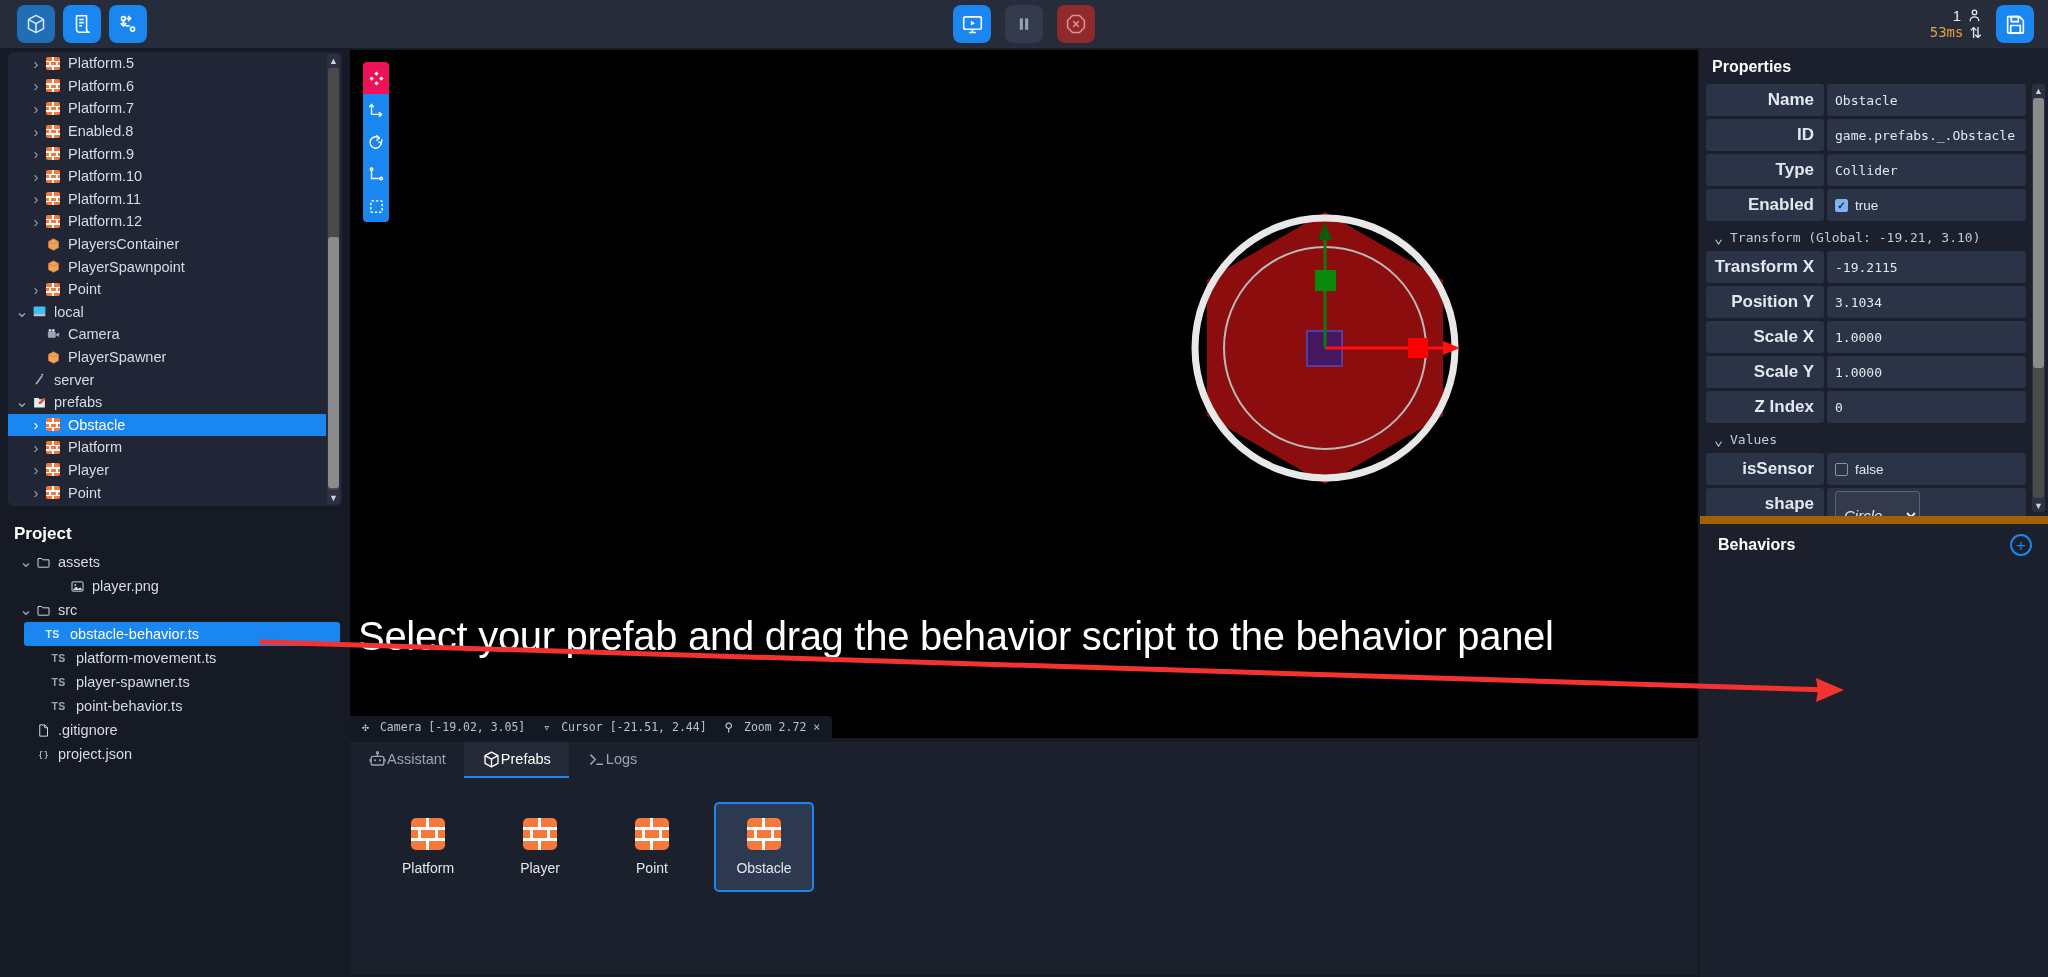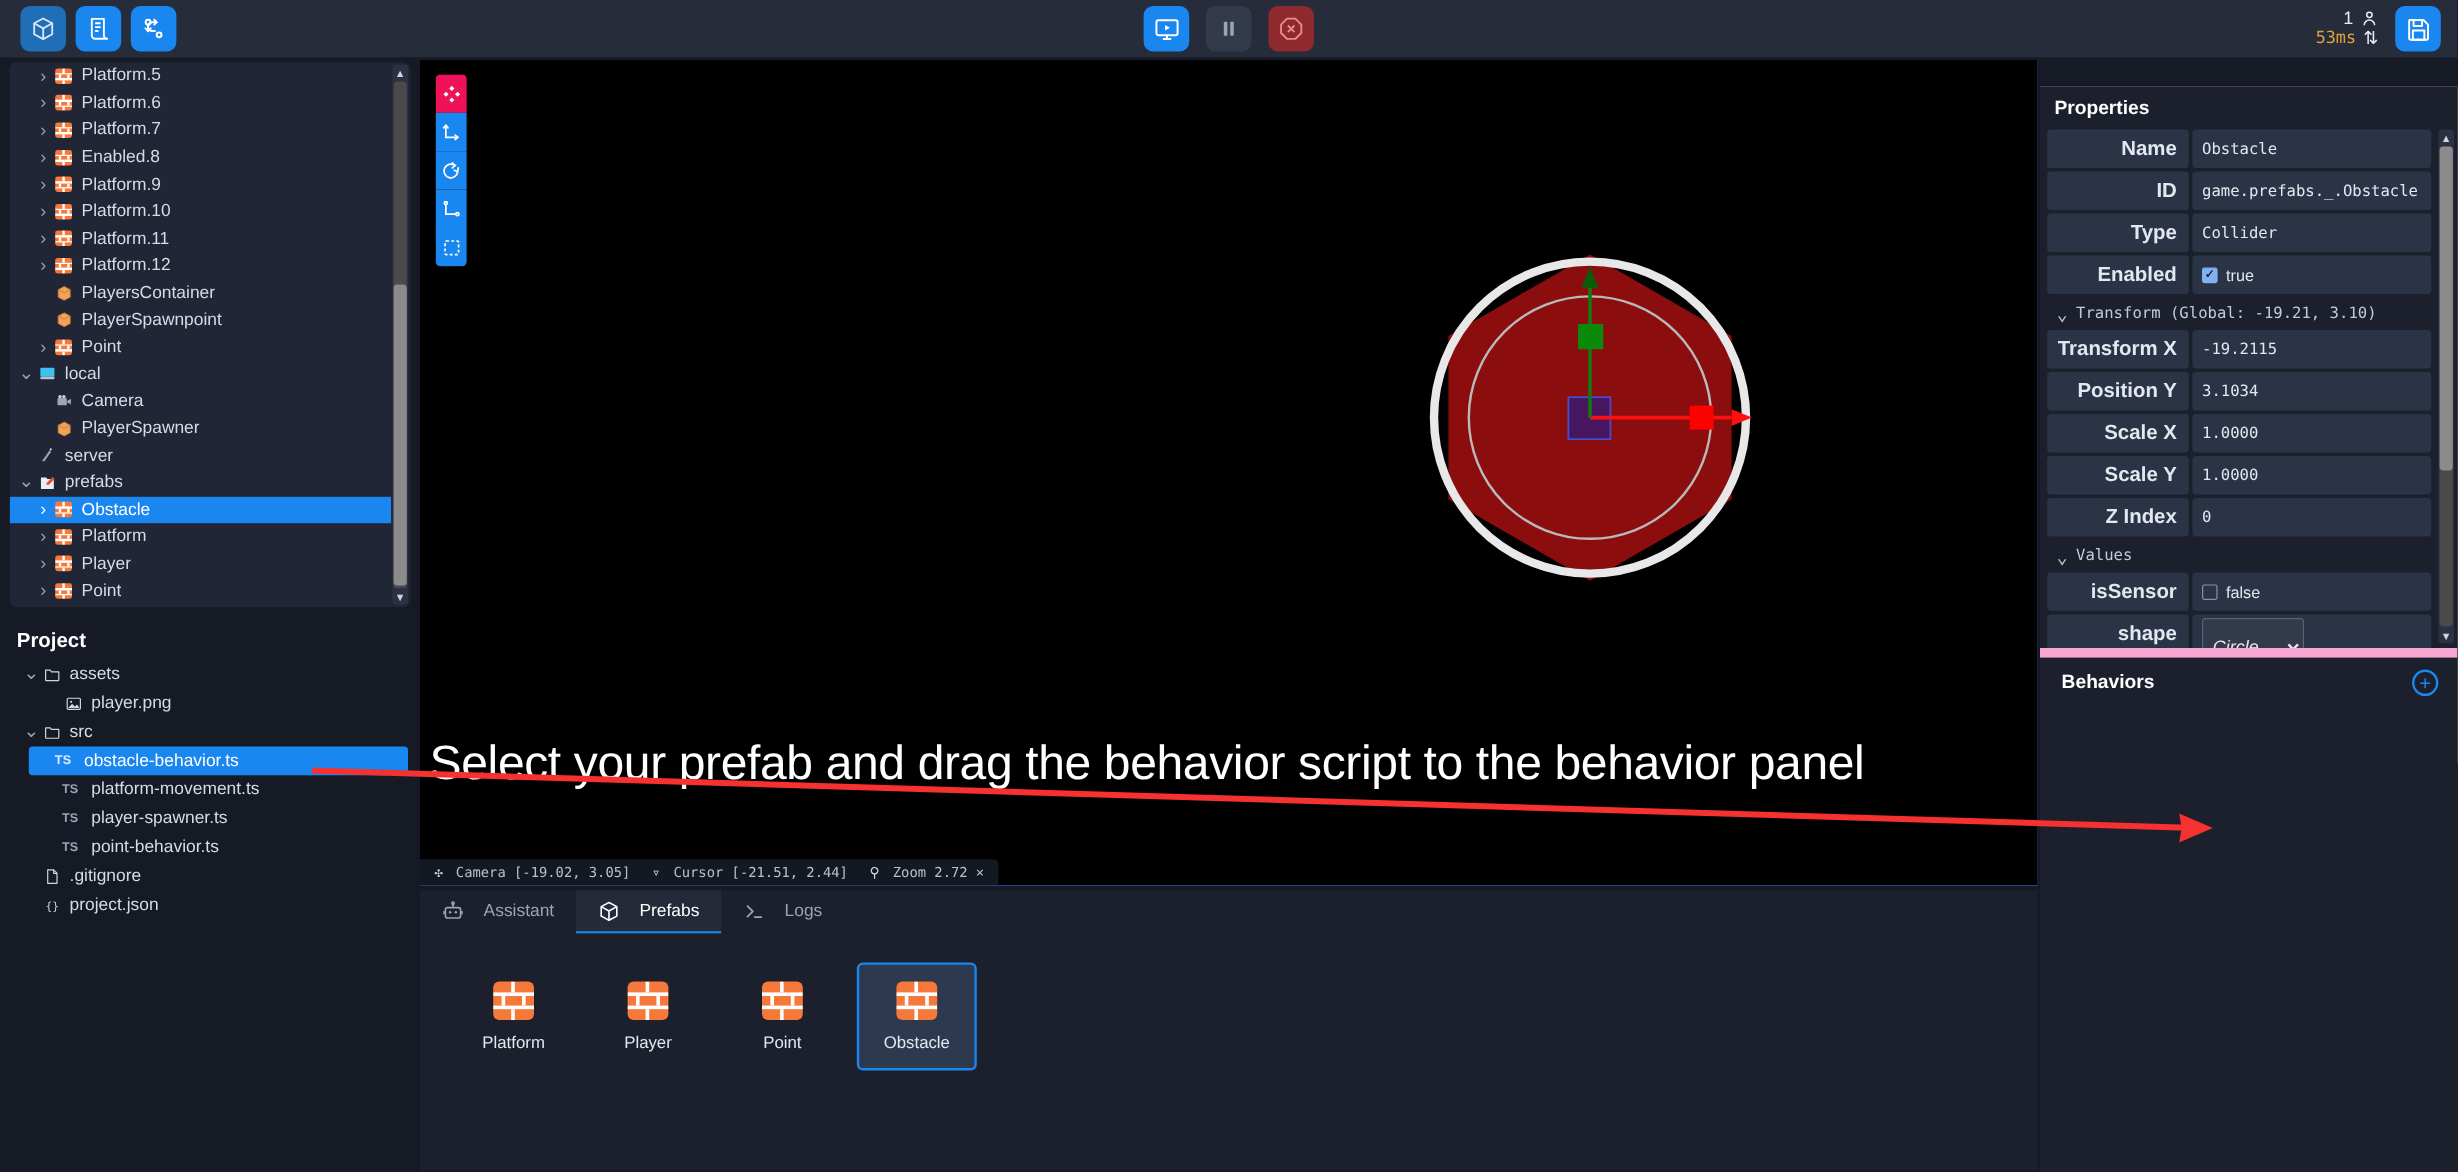--- a/index.html
+++ b/index.html
@@ -105,39 +105,39 @@
   .vp-status {
     position:absolute; left:0; bottom:0; height:22px; display:flex; align-items:center;
     gap:18px; padding:0 12px; background:rgba(22,26,37,0.92);
     font-family:"DejaVu Sans Mono", monospace; font-size:11.5px; color:#b9c0cd;
     border-top-right-radius:4px; z-index:4;
   }
   .vp-status span.ic { color:#cfd6e3; margin-right:4px; }
 
   .tabs { position:absolute; left:2px; top:694px; right:2px; height:36px; display:flex; align-items:stretch; background:#1b202c; }
   .tab {
-    display:flex; align-items:center; gap:16px; padding:0 18px; cursor:pointer;
+    display:flex; align-items:center; gap:0; padding:0 18px; cursor:pointer;
     color:#9aa3b4; font-size:14.5px; border-bottom:2px solid transparent;
   }
   .tab.active { color:#ffffff; background:#242a38; border-bottom:2px solid #1a86f0;}
 
   .prefab-pane { position:absolute; left:2px; top:730px; right:2px; bottom:2px; background:#1b202c; }
   .prefab-grid { display:flex; gap:12px; padding:24px 28px; }
   .prefab-card {
     width:100px; height:90px; border-radius:5px; display:flex; flex-direction:column;
     align-items:center; justify-content:center; gap:10px; cursor:pointer;
     border:2px solid transparent; color:#e3e7ef; font-size:14px;
   }
   .prefab-card.selected { background:#2c394f; border-color:#1a86f0; }
   .brick-lg { width:34px; height:32px; border-radius:5px; background:#f4793b; position:relative; overflow:hidden; }
   .brick-lg .hl { position:absolute; left:0; right:0; height:3px; background:#fff; }
   .brick-lg .vl { position:absolute; width:3px; background:#fff; }
 
   
-  .right-col { position:absolute; right:0; top:48px; width:348px; bottom:0; background:#f9a8d4;margin-top:24px; }
+  .right-col { position:absolute; right:0; top:48px; width:348px; bottom:0; background:#a16207; }
   .props-panel { position:absolute; left:0; top:0; right:0; height:468px; background:#1b202c; overflow:hidden;}
   .panel-title { color:#ffffff; font-size:16px; font-weight:bold; padding:10px 0 8px 12px; }
   .prop-rows { padding:0 22px 0 6px; }
   .prop-row { display:flex; gap:3px; margin-bottom:3px; }
   .prop-key {
     width:118px; background:#2b3346; color:#e3e7ef; font-size:17px; font-weight:bold;
     text-align:right; padding:6px 10px 6px 4px; border-radius:3px;
   }
   .prop-val {
     flex:1; background:#2b3346; color:#e3e7ef; border-radius:3px;
@@ -492,21 +492,21 @@
       <div id="project-list">
           <div class="proj-row" style="padding-left: 18px;">
             <span class="tw" style="font-size: 16px; line-height: 8px;">⌄</span>
             <span class="ticon">
               <svg width="15" height="15" viewBox="0 0 24 24">
                 <path d="M3.2 5.6h6.2l1.6 2.1h9.8V18.6a.9.9 0 0 1-.9.9H4.1a.9.9 0 0 1-.9-.9z" fill="none" stroke="#cfd6e3" stroke-width="1.6" stroke-linejoin="round"></path>
               </svg>
             </span>
             <span>assets</span>
           </div>
-          <div class="proj-row" style="padding-left: 36px; text-align: center;">
+          <div class="proj-row" style="padding-left: 52px; text-align: center;">
             <span class="tw"></span>
             <span class="ticon">
               <svg width="15" height="15" viewBox="0 0 24 24">
                 <rect x="3.2" y="4.6" width="17.6" height="14.8" rx="1.4" fill="none" stroke="#cfd6e3" stroke-width="1.6"></rect>
                 <circle cx="8.4" cy="9.4" r="1.5" fill="#cfd6e3"></circle>
                 <path d="M4.4 17.6 9.8 12l3.6 3.6 3-2.6 3.2 4.6z" fill="#cfd6e3"></path>
               </svg>
             </span>
             <span>player.png</span>
           </div>

